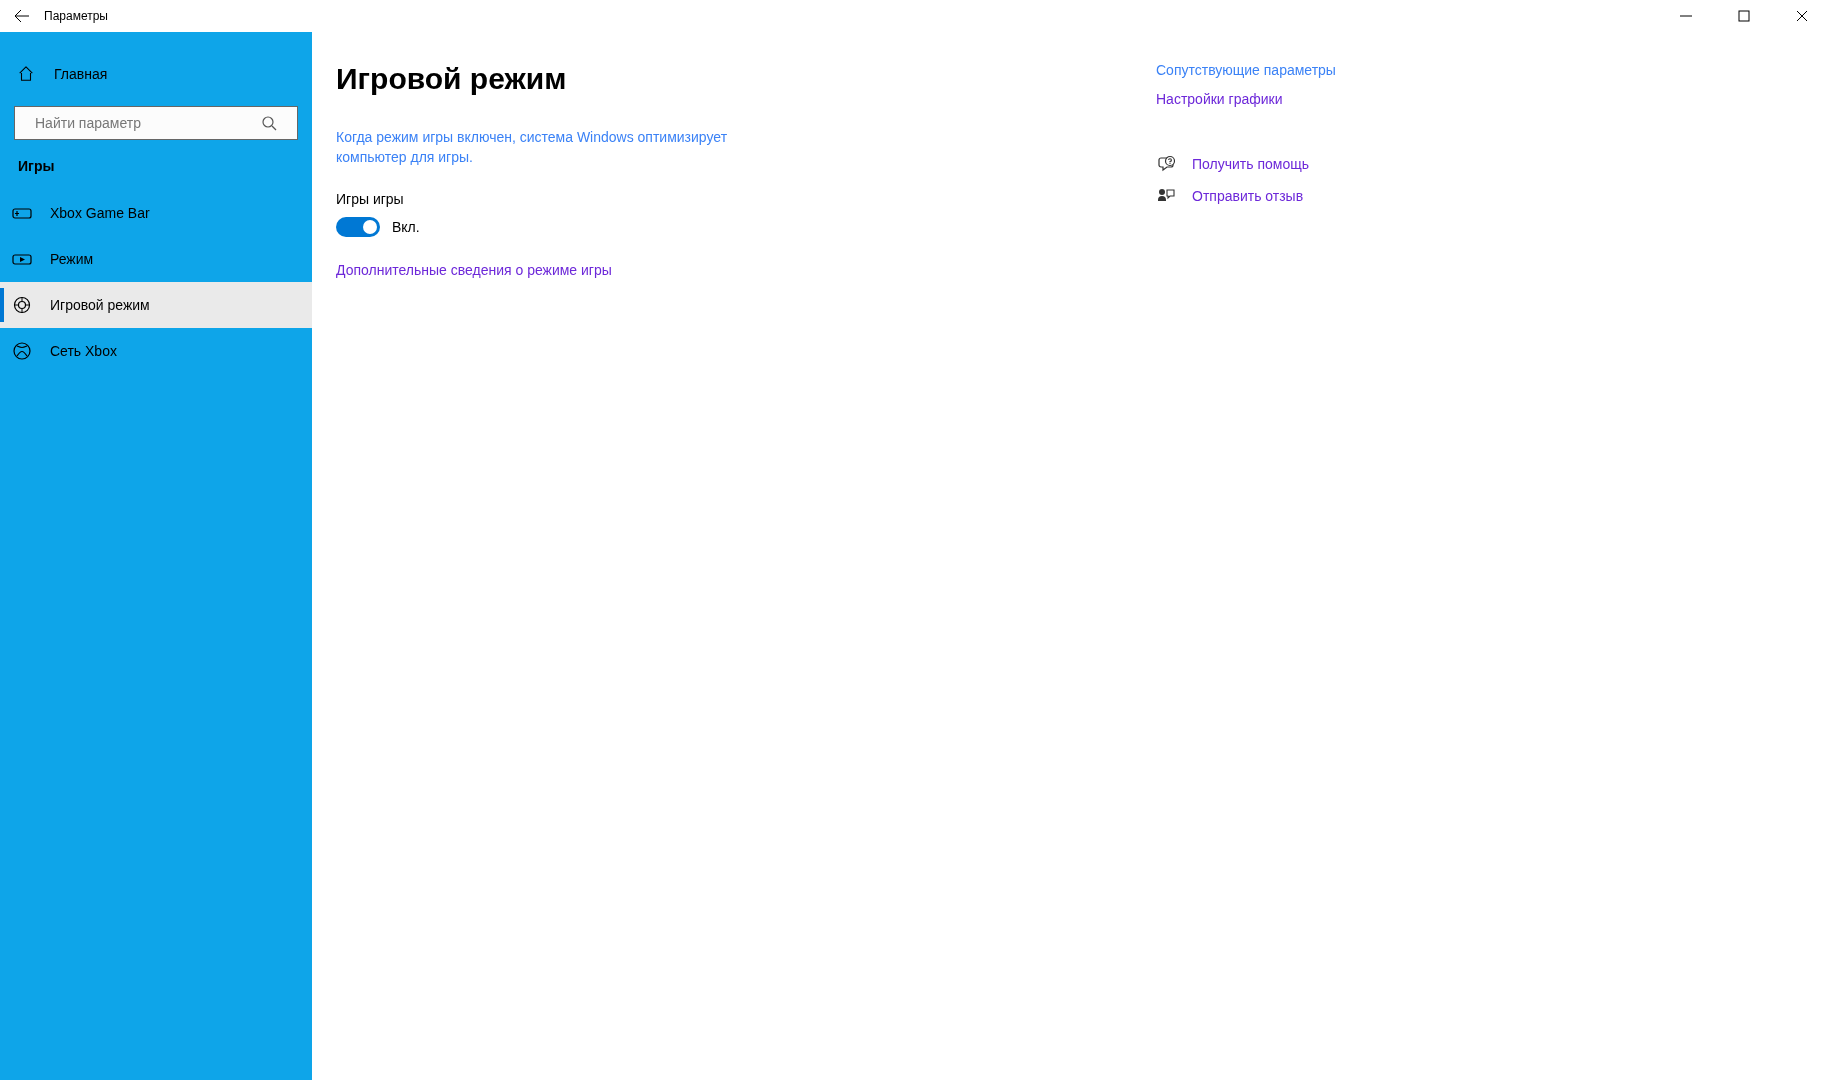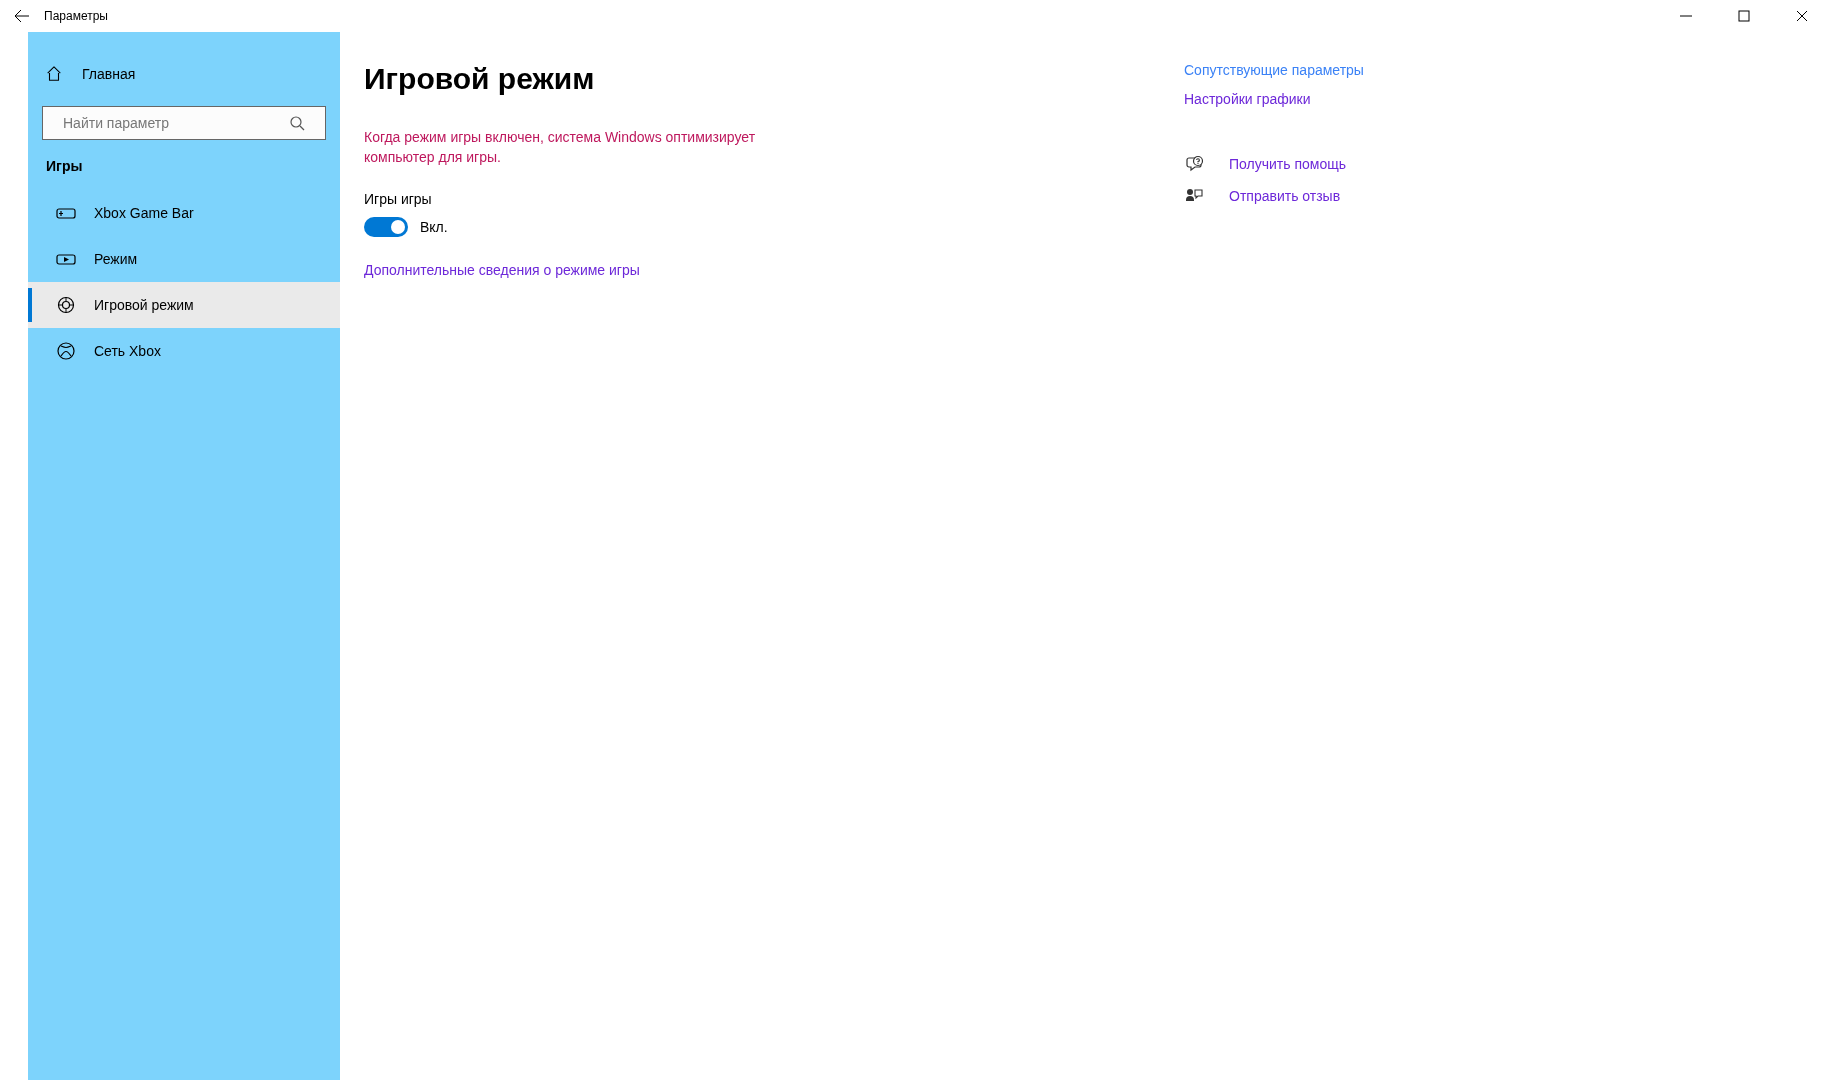--- a/index.html
+++ b/index.html
@@ -16,80 +16,79 @@
   .title-text { font-size: 12px; color: #000; }
   .win-controls { display: flex; height: 100%; }
   .win-controls .ctrl {
     width: 58px; height: 32px; display: flex; align-items: center; justify-content: center;
     cursor: pointer;
   }
   .body-area {
     display: flex; height: calc(100% - 32px);
   }
   .sidebar {
-    width: 312px; height: 100%; background: #7dd3fc; display: flex; flex-direction: column;
+    width: 312px; height: 100%; background: #0ea5e9; display: flex; flex-direction: column;
     padding-top: 20px;
-    margin-left: 28px;
   }
   .home-item {
     display: flex; align-items: center; gap: 18px; padding: 10px 16px;
     cursor: pointer; height: 44px;
   }
   .home-item .icon-slot { width: 20px; display:flex; justify-content:center; }
   .home-label { font-size: 14px; }
 
   .search-box {
     margin: 10px 14px 18px 14px; height: 34px; border: 1px solid #666;
     display: flex; align-items: center; padding: 0 20px; background: #fcfcfc;
   }
   .search-input {
     flex: 1; border: none; outline: none; background: transparent; font-size: 14px; color: #555;
   }
   .search-input::placeholder { color: #777; }
   .category-header {
     padding: 0 18px 16px 18px; font-size: 14px; font-weight: 600;
   }
   .nav-item {
-    display: flex; align-items: center; gap: 18px; height: 46px; padding-left: 28px;
+    display: flex; align-items: center; gap: 18px; height: 46px; padding-left: 12px;
     cursor: pointer; position: relative;
   }
   .nav-item .icon-slot { width: 20px; display:flex; justify-content:center; }
   .nav-item-label { font-size: 14px; }
   .nav-item.selected::before {
     content: ""; position: absolute; left: 0; top: 6px; bottom: 6px; width: 4px; background: #0078d4;
   }
   .nav-item.selected { background: #eaeaea; }
 
   .main-area {
     flex: 1; display: flex; padding: 30px 40px 0 24px;
   }
   .content-col {
     width: 820px;
   }
   .page-title {
     font-size: 30px; font-weight: 600; margin-bottom: 32px;
   }
   .desc-text {
-    font-size: 14px; color: #be185d; line-height: 1.4; margin-bottom: 24px; max-width: 440px;
+    font-size: 14px; color: #3b82f6; line-height: 1.4; margin-bottom: 24px; max-width: 440px;
   }
   .toggle-label { font-size: 14px; margin-bottom: 10px; }
   .toggle-row { display: flex; align-items: center; gap: 12px; margin-bottom: 24px; }
   .toggle {
     width: 44px; height: 20px; background: #0078d4; border-radius: 10px; position: relative; cursor: pointer;
   }
   .toggle .knob {
     position: absolute; right: 3px; top: 3px; width: 14px; height: 14px; background: #fff; border-radius: 50%;
   }
   .toggle-state { font-size: 14px; }
   .link { color: #6d28d9; font-size: 14px; cursor: pointer; text-decoration: none; }
 
   .rel-col { }
   .rel-header { font-size: 14px; color: #3b82f6; margin-bottom: 12px; }
   .rel-link { margin-bottom: 48px; display: inline-block; }
-  .help-item { display: flex; align-items: center; gap: 25px; margin-bottom: 14px; }
+  .help-item { display: flex; align-items: center; gap: 16px; margin-bottom: 14px; }
   .help-item .icon-slot { width: 20px; display:flex; justify-content:center; color:#333; }
 
   svg { display: block; }
 </style>
 </head>
 <body>
 
 <div class="title-bar">
   <div class="title-bar-left">
     <div class="back-btn">

